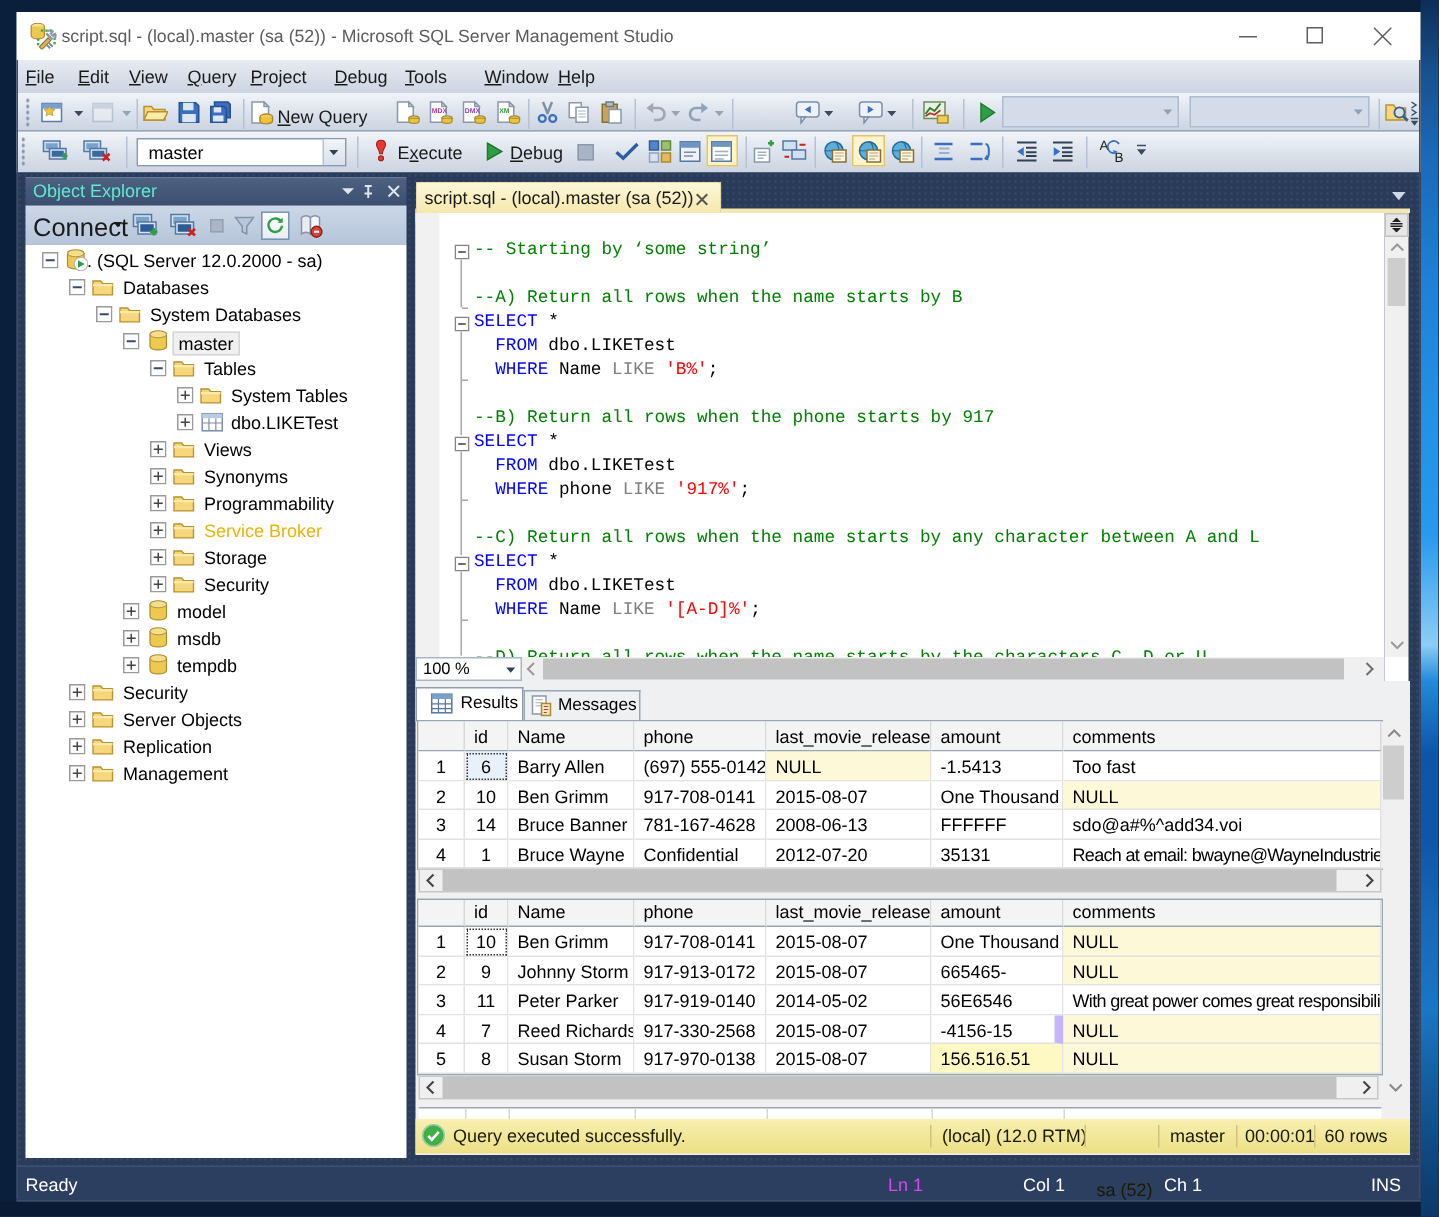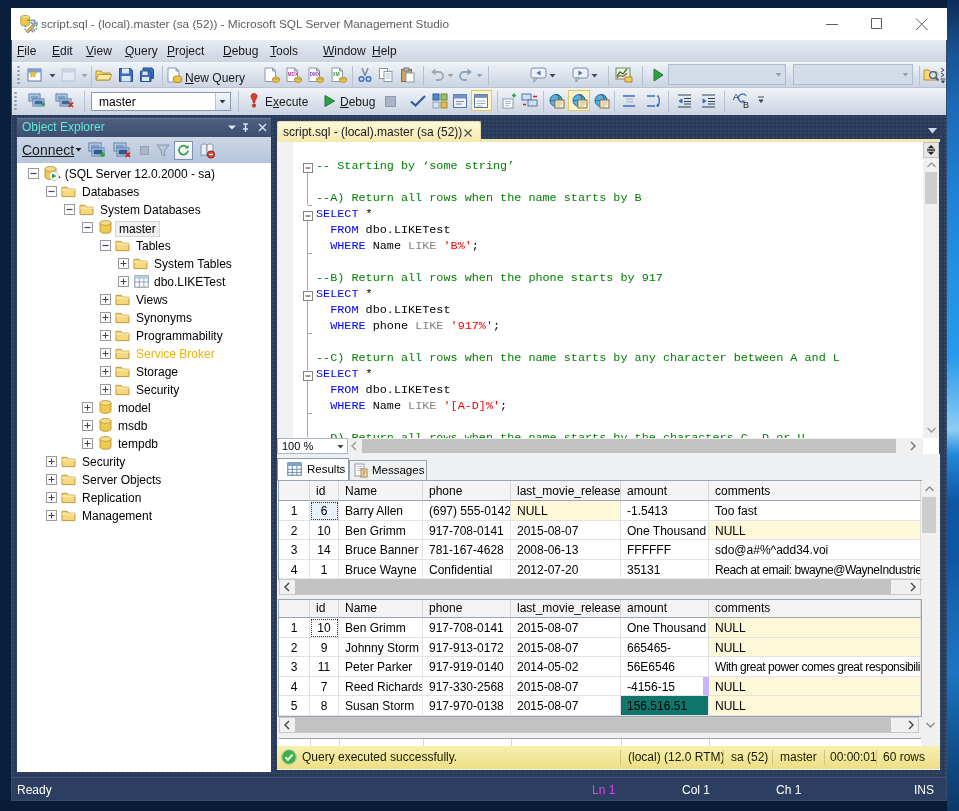--- a/index.html
+++ b/index.html
@@ -322,21 +322,21 @@
 <div class="abs" style="left:17px;top:118px;width:254px;height:19px;background:linear-gradient(#4e6080,#3d4f70);border-top:1px solid #66779a;"></div>
 <div class="abs" style="left:22px;top:120px;font-size:12px;white-space:pre;color:#5eead4;">Object Explorer</div>
 <svg class="abs" style="left:228px;top:123px" width="40" height="10" viewBox="0 0 40 10">
 <path d="M0 2.5 l4 4 4-4 Z" fill="#dfe6f0"></path>
 <g stroke="#dfe6f0" stroke-width="1.3" fill="none">
 <path d="M17.5 1 v5 M15 6 h5 M17.5 6 v3 M15.2 1 h4.6"></path>
 <path d="M31 1 l7 7 M38 1 l-7 7"></path>
 </g>
 </svg>
 <div class="abs" style="left:17px;top:137px;width:254px;height:26px;background:linear-gradient(#ccd7e7,#b6c5da);"></div>
-<div class="abs" style="left:22px;top:142px;font-size:14px;white-space:pre;color:#1a1a1a;text-decoration:underline;">Connect</div>
+<div class="abs" style="left:22px;top:142px;font-size:17px;white-space:pre;color:#1a1a1a;">Connect</div>
 <svg class="abs" style="left:75px;top:147px" width="7" height="5" viewBox="0 0 7 5">
     <path d="M0.5 1 h6 L3.5 4.5 Z" fill="#1a1a1a"></path>
   </svg>
 <svg class="abs" style="left:88px;top:142px" width="20" height="17" viewBox="0 0 20 17">
 <rect x="1" y="1" width="12" height="8" fill="#d8e5f2" stroke="#55779f"></rect>
 <rect x="2.5" y="2.5" width="9" height="5" fill="#7aa2cc"></rect>
 <rect x="4" y="6" width="12" height="8" fill="#d8e5f2" stroke="#55779f"></rect>
 <rect x="5.5" y="7.5" width="9" height="5" fill="#2e5a96"></rect>
 <path d="M12 12.5 h5 m-2.5 -2.5 v5" stroke="#2f9e44" stroke-width="1.8"></path>
   </svg>
@@ -721,21 +721,21 @@
 <div class="abs" style="left:339px;top:676.8px;width:84px;height:19.6px;background:#ffffff;border-right:1px solid #e2e2e2;border-bottom:1px solid #e2e2e2;font-size:12px;color:#000;white-space:nowrap;overflow:hidden;padding:3px 0 0 6px;">Reed Richards</div>
 <div class="abs" style="left:423px;top:676.8px;width:88px;height:19.6px;background:#ffffff;border-right:1px solid #e2e2e2;border-bottom:1px solid #e2e2e2;font-size:12px;color:#000;white-space:nowrap;overflow:hidden;padding:3px 0 0 6px;">917-330-2568</div>
 <div class="abs" style="left:511px;top:676.8px;width:110px;height:19.6px;background:#ffffff;border-right:1px solid #e2e2e2;border-bottom:1px solid #e2e2e2;font-size:12px;color:#000;white-space:nowrap;overflow:hidden;padding:3px 0 0 6px;">2015-08-07</div>
 <div class="abs" style="left:621px;top:676.8px;width:88px;height:19.6px;background:#ffffff;border-right:6px solid #c4b5fd;border-bottom:1px solid #e2e2e2;font-size:12px;color:#000;white-space:nowrap;overflow:hidden;padding:3px 0 0 6px;">-4156-15</div>
 <div class="abs" style="left:709px;top:676.8px;width:212px;height:19.6px;background:#fdf8d7;border-right:1px solid #e2e2e2;border-bottom:1px solid #e2e2e2;font-size:12px;color:#000;white-space:nowrap;overflow:hidden;padding:3px 0 0 6px;">NULL</div>
 <div class="abs" style="left:279px;top:696.4px;width:31px;height:19.6px;background:#ffffff;border-right:1px solid #e2e2e2;border-bottom:1px solid #e2e2e2;font-size:12px;color:#000;white-space:nowrap;overflow:hidden;text-align:center;padding-top:3px;background:#ffffff;">5</div>
 <div class="abs" style="left:310px;top:696.4px;width:29px;height:19.6px;background:#ffffff;border-right:1px solid #e2e2e2;border-bottom:1px solid #e2e2e2;font-size:12px;color:#000;white-space:nowrap;overflow:hidden;text-align:center;padding-top:3px;">8</div>
 <div class="abs" style="left:339px;top:696.4px;width:84px;height:19.6px;background:#ffffff;border-right:1px solid #e2e2e2;border-bottom:1px solid #e2e2e2;font-size:12px;color:#000;white-space:nowrap;overflow:hidden;padding:3px 0 0 6px;">Susan Storm</div>
 <div class="abs" style="left:423px;top:696.4px;width:88px;height:19.6px;background:#ffffff;border-right:1px solid #e2e2e2;border-bottom:1px solid #e2e2e2;font-size:12px;color:#000;white-space:nowrap;overflow:hidden;padding:3px 12px 0 6px;">917-970-0138</div>
 <div class="abs" style="left:511px;top:696.4px;width:110px;height:19.6px;background:#ffffff;border-right:1px solid #e2e2e2;border-bottom:1px solid #e2e2e2;font-size:12px;color:#000;white-space:nowrap;overflow:hidden;padding:3px 0 0 6px;">2015-08-07</div>
-<div class="abs" style="left:621px;top:696.4px;width:88px;height:19.6px;background:#0f766e;border-right:1px solid #e2e2e2;border-bottom:1px solid #e2e2e2;font-size:12px;color:#000;white-space:nowrap;overflow:hidden;padding:3px 0 0 6px;">156.516.51</div>
+<div class="abs" style="left:621px;top:696.4px;width:88px;height:19.6px;background:#fef9c3;border-right:1px solid #e2e2e2;border-bottom:1px solid #e2e2e2;font-size:12px;color:#000;white-space:nowrap;overflow:hidden;padding:3px 0 0 6px;">156.516.51</div>
 <div class="abs" style="left:709px;top:696.4px;width:212px;height:19.6px;background:#fdf8d7;border-right:1px solid #e2e2e2;border-bottom:1px solid #e2e2e2;font-size:12px;color:#000;white-space:nowrap;overflow:hidden;padding:3px 0 0 6px;">NULL</div>
 <div class="abs" style="left:921px;top:481px;width:17px;height:98px;background:#f0f0f0;"></div>
 <svg class="abs" style="left:925px;top:486px" width="9" height="6" viewBox="0 0 9 6">
     <path d="M0.5 5 L4.5 1 L8.5 5" stroke="#8a8a8a" stroke-width="1.4" fill="none"></path>
   </svg>
 <div class="abs" style="left:922px;top:497px;width:14px;height:36px;background:#cdcdcd;"></div>
 <div class="abs" style="left:279px;top:579px;width:642px;height:16px;background:#f0f0f0;border:1px solid #c8c8c8;"></div>
 <svg class="abs" style="left:283px;top:582px" width="8" height="10" viewBox="0 0 8 10">
     <path d="M6 1 L2 5 l4 4" stroke="#444" stroke-width="1.4" fill="none"></path>
   </svg>
@@ -762,21 +762,21 @@
 <div class="abs" style="left:621px;top:739px;width:1px;height:7px;background:#d6d6d6;"></div>
 <div class="abs" style="left:709px;top:739px;width:1px;height:7px;background:#d6d6d6;"></div>
 <div class="abs" style="left:277px;top:746px;width:663px;height:23px;background:linear-gradient(#f7f0b0,#ecdf85);"></div>
 <svg class="abs" style="left:281px;top:749px" width="16" height="16" viewBox="0 0 16 16">
 <circle cx="8" cy="8" r="7.3" fill="#3faf46" stroke="#2a7d31" stroke-width="0.8"></circle>
 <circle cx="8" cy="8" r="7.3" fill="none" stroke="#ffffff" stroke-width="1.2" stroke-opacity="0.55"></circle>
 <path d="M4.5 8.2 l2.4 2.6 4.6-5.2" stroke="#ffffff" stroke-width="1.8" fill="none"></path>
 </svg>
 <div class="abs" style="left:302px;top:750px;font-size:12px;white-space:pre;color:#1a1a00;">Query executed successfully.</div>
 <div class="abs" style="left:628px;top:750px;font-size:12px;white-space:pre;color:#1a1a00;">(local) (12.0 RTM)</div>
-<div class="abs" style="left:731px;top:750px;font-size:12px;white-space:pre;color:#1a1a00;">sa (52)</div>
+<div class="abs" style="left:731px;top:786px;font-size:12px;white-space:pre;color:#1a1a00;">sa (52)</div>
 <div class="abs" style="left:780px;top:750px;font-size:12px;white-space:pre;color:#1a1a00;">master</div>
 <div class="abs" style="left:830px;top:750px;font-size:12px;white-space:pre;color:#1a1a00;">00:00:01</div>
 <div class="abs" style="left:883px;top:750px;font-size:12px;white-space:pre;color:#1a1a00;">60 rows</div>
 <div class="abs" style="left:620px;top:750px;width:1px;height:15px;background:#cfc37e;"></div>
 <div class="abs" style="left:723px;top:750px;width:1px;height:15px;background:#cfc37e;"></div>
 <div class="abs" style="left:772px;top:750px;width:1px;height:15px;background:#cfc37e;"></div>
 <div class="abs" style="left:824px;top:750px;width:1px;height:15px;background:#cfc37e;"></div>
 <div class="abs" style="left:876px;top:750px;width:1px;height:15px;background:#cfc37e;"></div>
 <div class="abs" style="left:11px;top:40px;width:1px;height:759px;background:#3a4d68;"></div>
 <div class="abs" style="left:946px;top:40px;width:1px;height:759px;background:#3a4d68;"></div>

